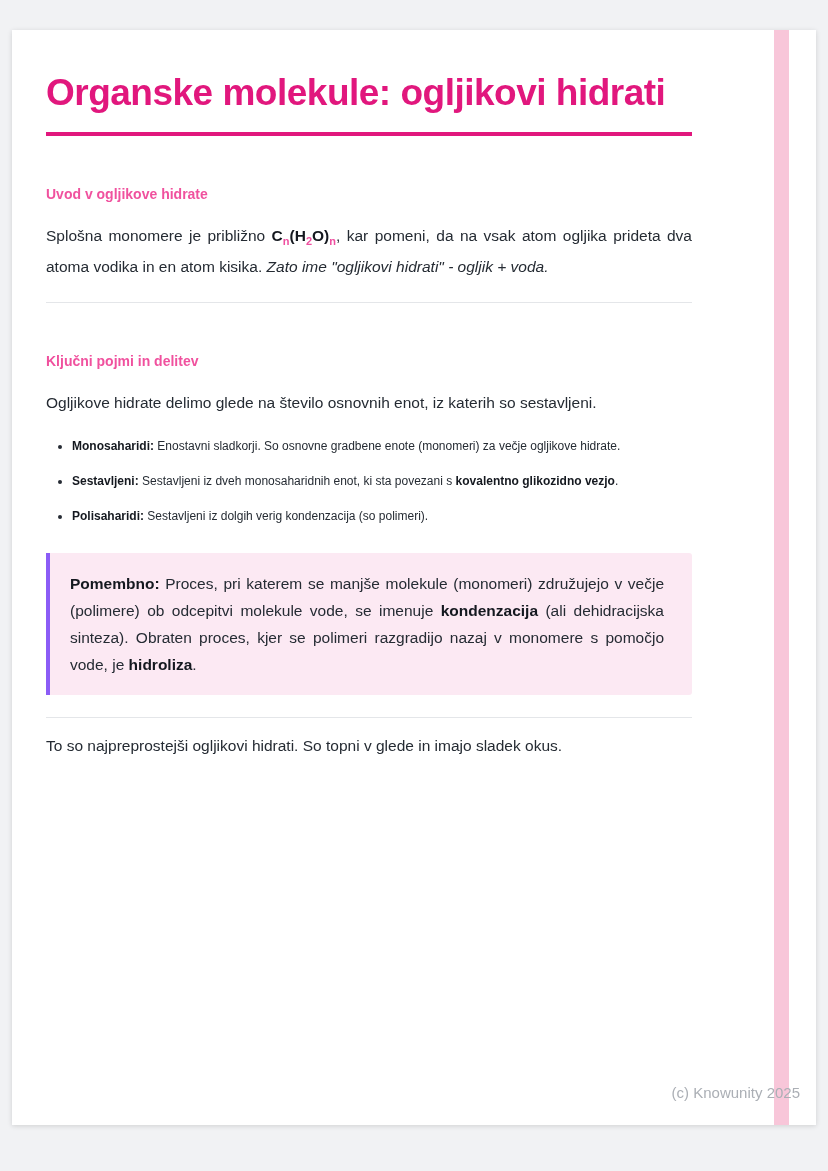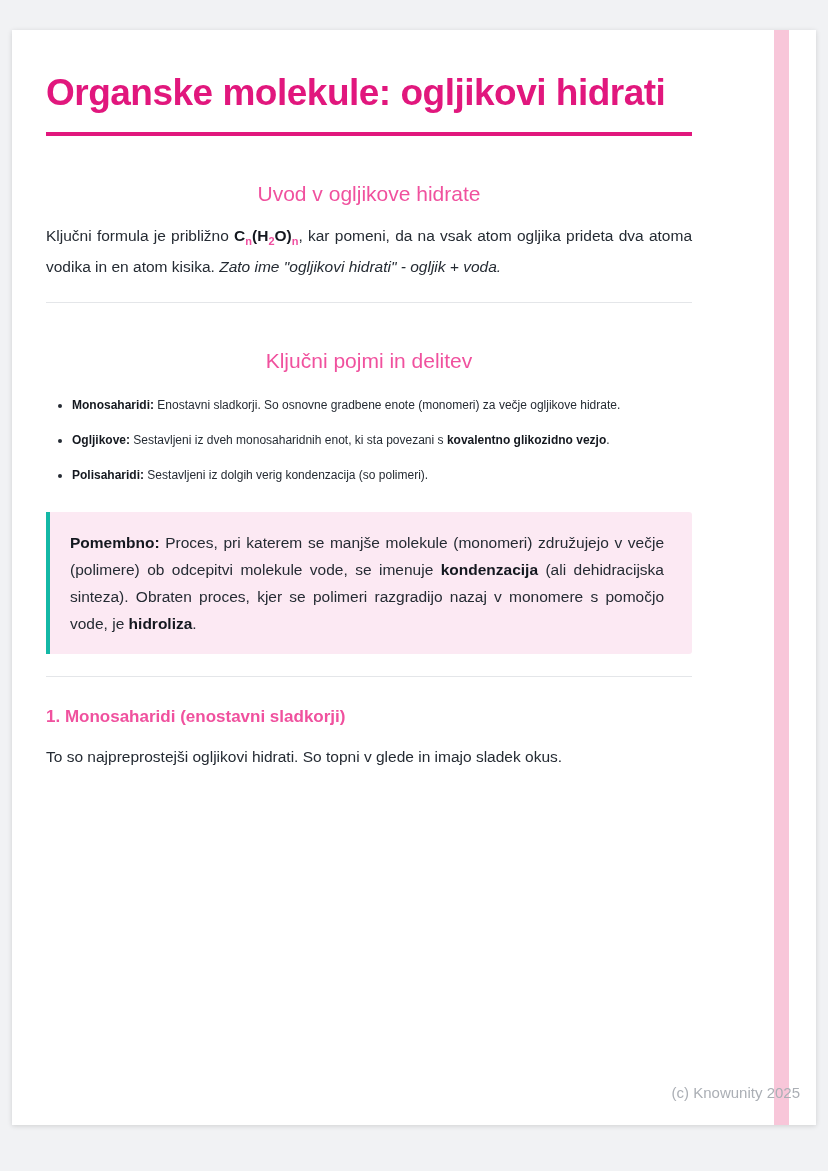--- a/index.html
+++ b/index.html
@@ -38,25 +38,24 @@
     color: #e1177d;
   }
   .title-rule {
     border: 0;
     height: 4px;
     background: #e1177d;
     margin: 17px 0 0 0;
   }
   h2.section-heading {
     margin: 44px 0 0 0;
-    font-size: 21px;
+    font-size: 14px;
     line-height: 28px;
-    font-weight: 400;
+    font-weight: 700;
     color: #f0519e;
-    text-align: center;
   }
   h3.subsection-heading {
     margin: 28px 0 0 0;
     font-size: 17px;
     line-height: 24px;
     font-weight: 700;
     color: #f0519e;
   }
   p.body-text {
     margin: 15px 0 0 0;
@@ -81,21 +80,21 @@
     padding: 0 0 0 26px;
   }
   ul.def-list li {
     font-size: 12px;
     line-height: 26px;
     margin-bottom: 9px;
   }
   .callout {
     margin-top: 24px;
     background: #fce9f3;
-    border-left: 4px solid #14b8a6;
+    border-left: 4px solid #8b5cf6;
     padding: 17px 28px 17px 20px;
     font-size: 15.5px;
     line-height: 27px;
     text-align: justify;
     border-radius: 0 3px 3px 0;
   }
   .watermark {
     position: absolute;
     right: 16px;
     bottom: 24px;
@@ -110,38 +109,38 @@
   <div class="accent-stripe"></div>
 
   <div class="content">
 
     <h1 class="doc-title">Organske molekule: ogljikovi hidrati</h1>
     <hr class="title-rule">
 
     <h2 class="section-heading">Uvod v ogljikove hidrate</h2>
 
 
-    <p class="body-text justify"><span>Ključni formula je približno </span><span class="bold"><span>C</span><sub class="pink">n</sub><span>(H</span><sub class="pink">2</sub><span>O)</span><sub class="pink">n</sub></span><span>, kar pomeni, da na vsak atom ogljika prideta dva atoma vodika in en atom kisika. </span><span class="italic">Zato ime "ogljikovi hidrati" - ogljik + voda.</span></p>
+    <p class="body-text justify"><span>Splošna monomere je približno </span><span class="bold"><span>C</span><sub class="pink">n</sub><span>(H</span><sub class="pink">2</sub><span>O)</span><sub class="pink">n</sub></span><span>, kar pomeni, da na vsak atom ogljika prideta dva atoma vodika in en atom kisika. </span><span class="italic">Zato ime "ogljikovi hidrati" - ogljik + voda.</span></p>
 
     <hr class="section-divider">
 
     <h2 class="section-heading">Ključni pojmi in delitev</h2>
 
+    <p class="body-text justify">Ogljikove hidrate delimo glede na število osnovnih enot, iz katerih so sestavljeni.</p>
 
     <ul class="def-list">
       <li><span class="bold">Monosaharidi:</span><span> Enostavni sladkorji. So osnovne gradbene enote (monomeri) za večje ogljikove hidrate.</span></li>
-      <li><span class="bold">Ogljikove:</span><span> Sestavljeni iz dveh monosaharidnih enot, ki sta povezani s </span><span class="bold">kovalentno glikozidno vezjo</span><span>.</span></li>
+      <li><span class="bold">Sestavljeni:</span><span> Sestavljeni iz dveh monosaharidnih enot, ki sta povezani s </span><span class="bold">kovalentno glikozidno vezjo</span><span>.</span></li>
       <li><span class="bold">Polisaharidi:</span><span> Sestavljeni iz dolgih verig kondenzacija (so polimeri).</span></li>
     </ul>
 
     <div class="callout"><span class="bold">Pomembno:</span><span> Proces, pri katerem se manjše molekule (monomeri) združujejo v večje (polimere) ob odcepitvi molekule vode, se imenuje </span><span class="bold">kondenzacija</span><span> (ali dehidracijska sinteza). Obraten proces, kjer se polimeri razgradijo nazaj v monomere s pomočjo vode, je </span><span class="bold">hidroliza</span><span>.</span></div>
 
     <hr class="section-divider">
 
 
-    <h3 class="subsection-heading">1. Monosaharidi (enostavni sladkorji)</h3>
 
     <p class="body-text">To so najpreprostejši ogljikovi hidrati. So topni v glede in imajo sladek okus.</p>
 
   </div>
 
   <div class="watermark">(c) Knowunity 2025</div>
 </div>
 
 </body></html>

